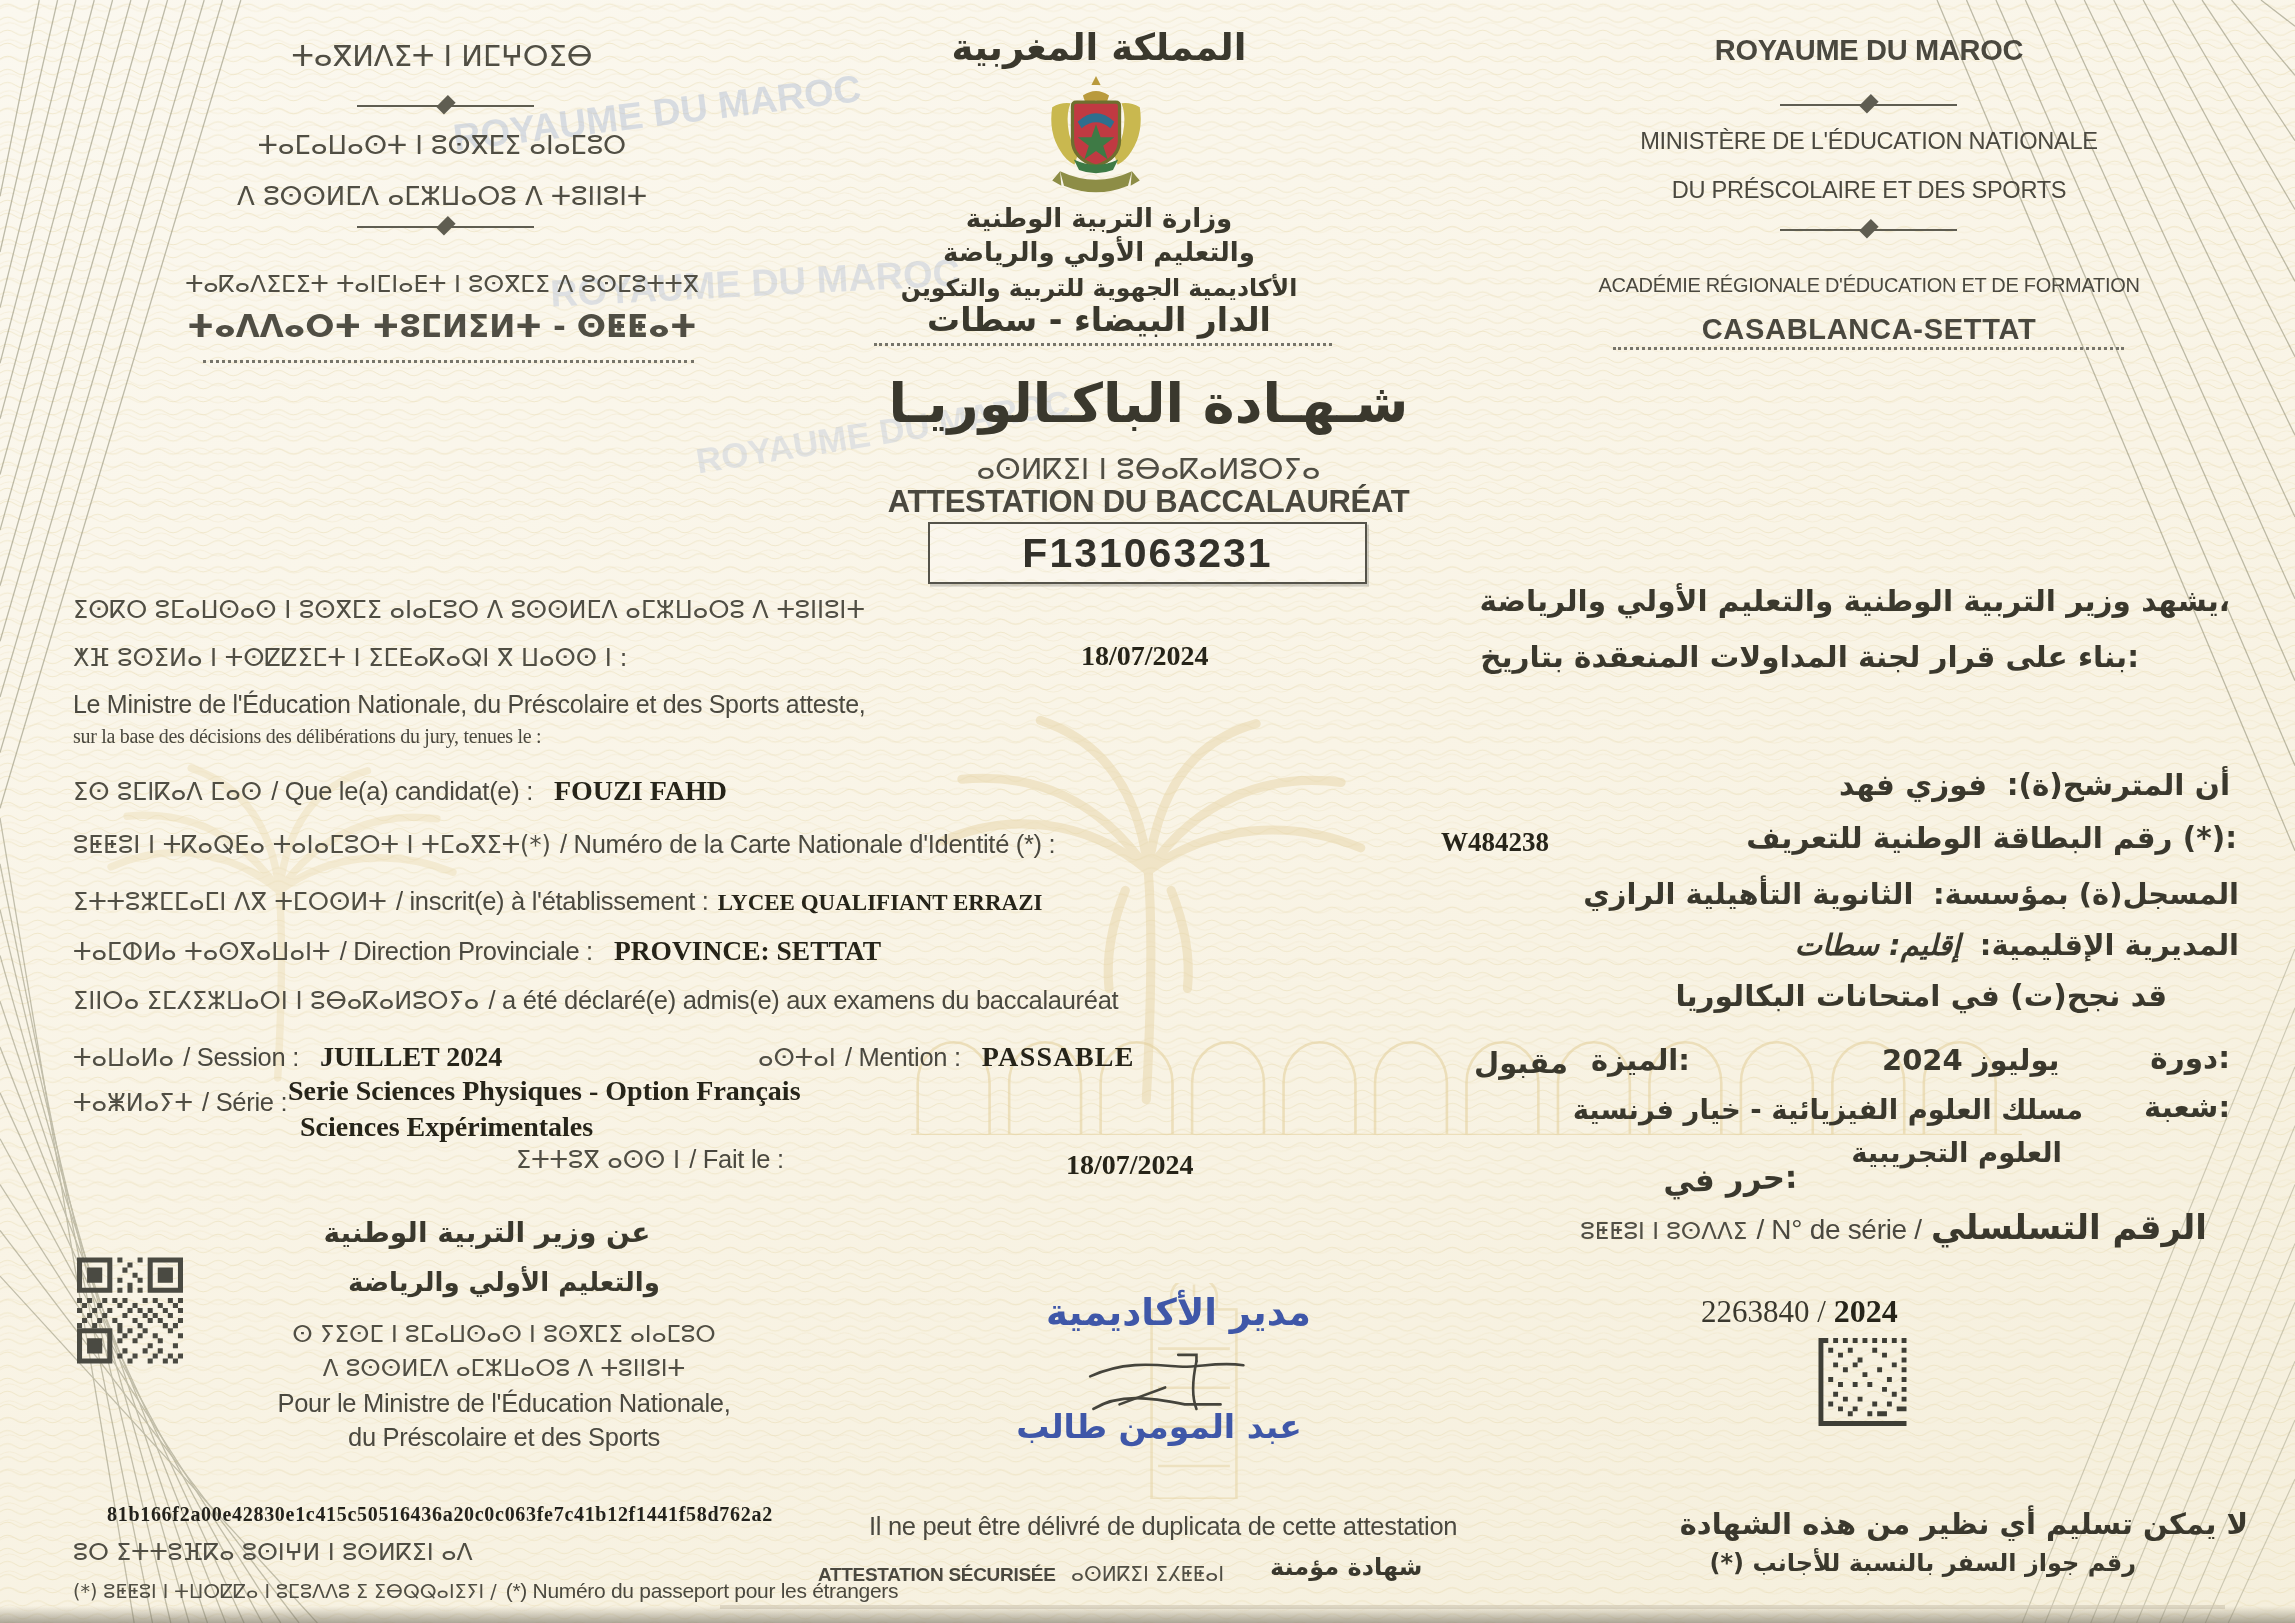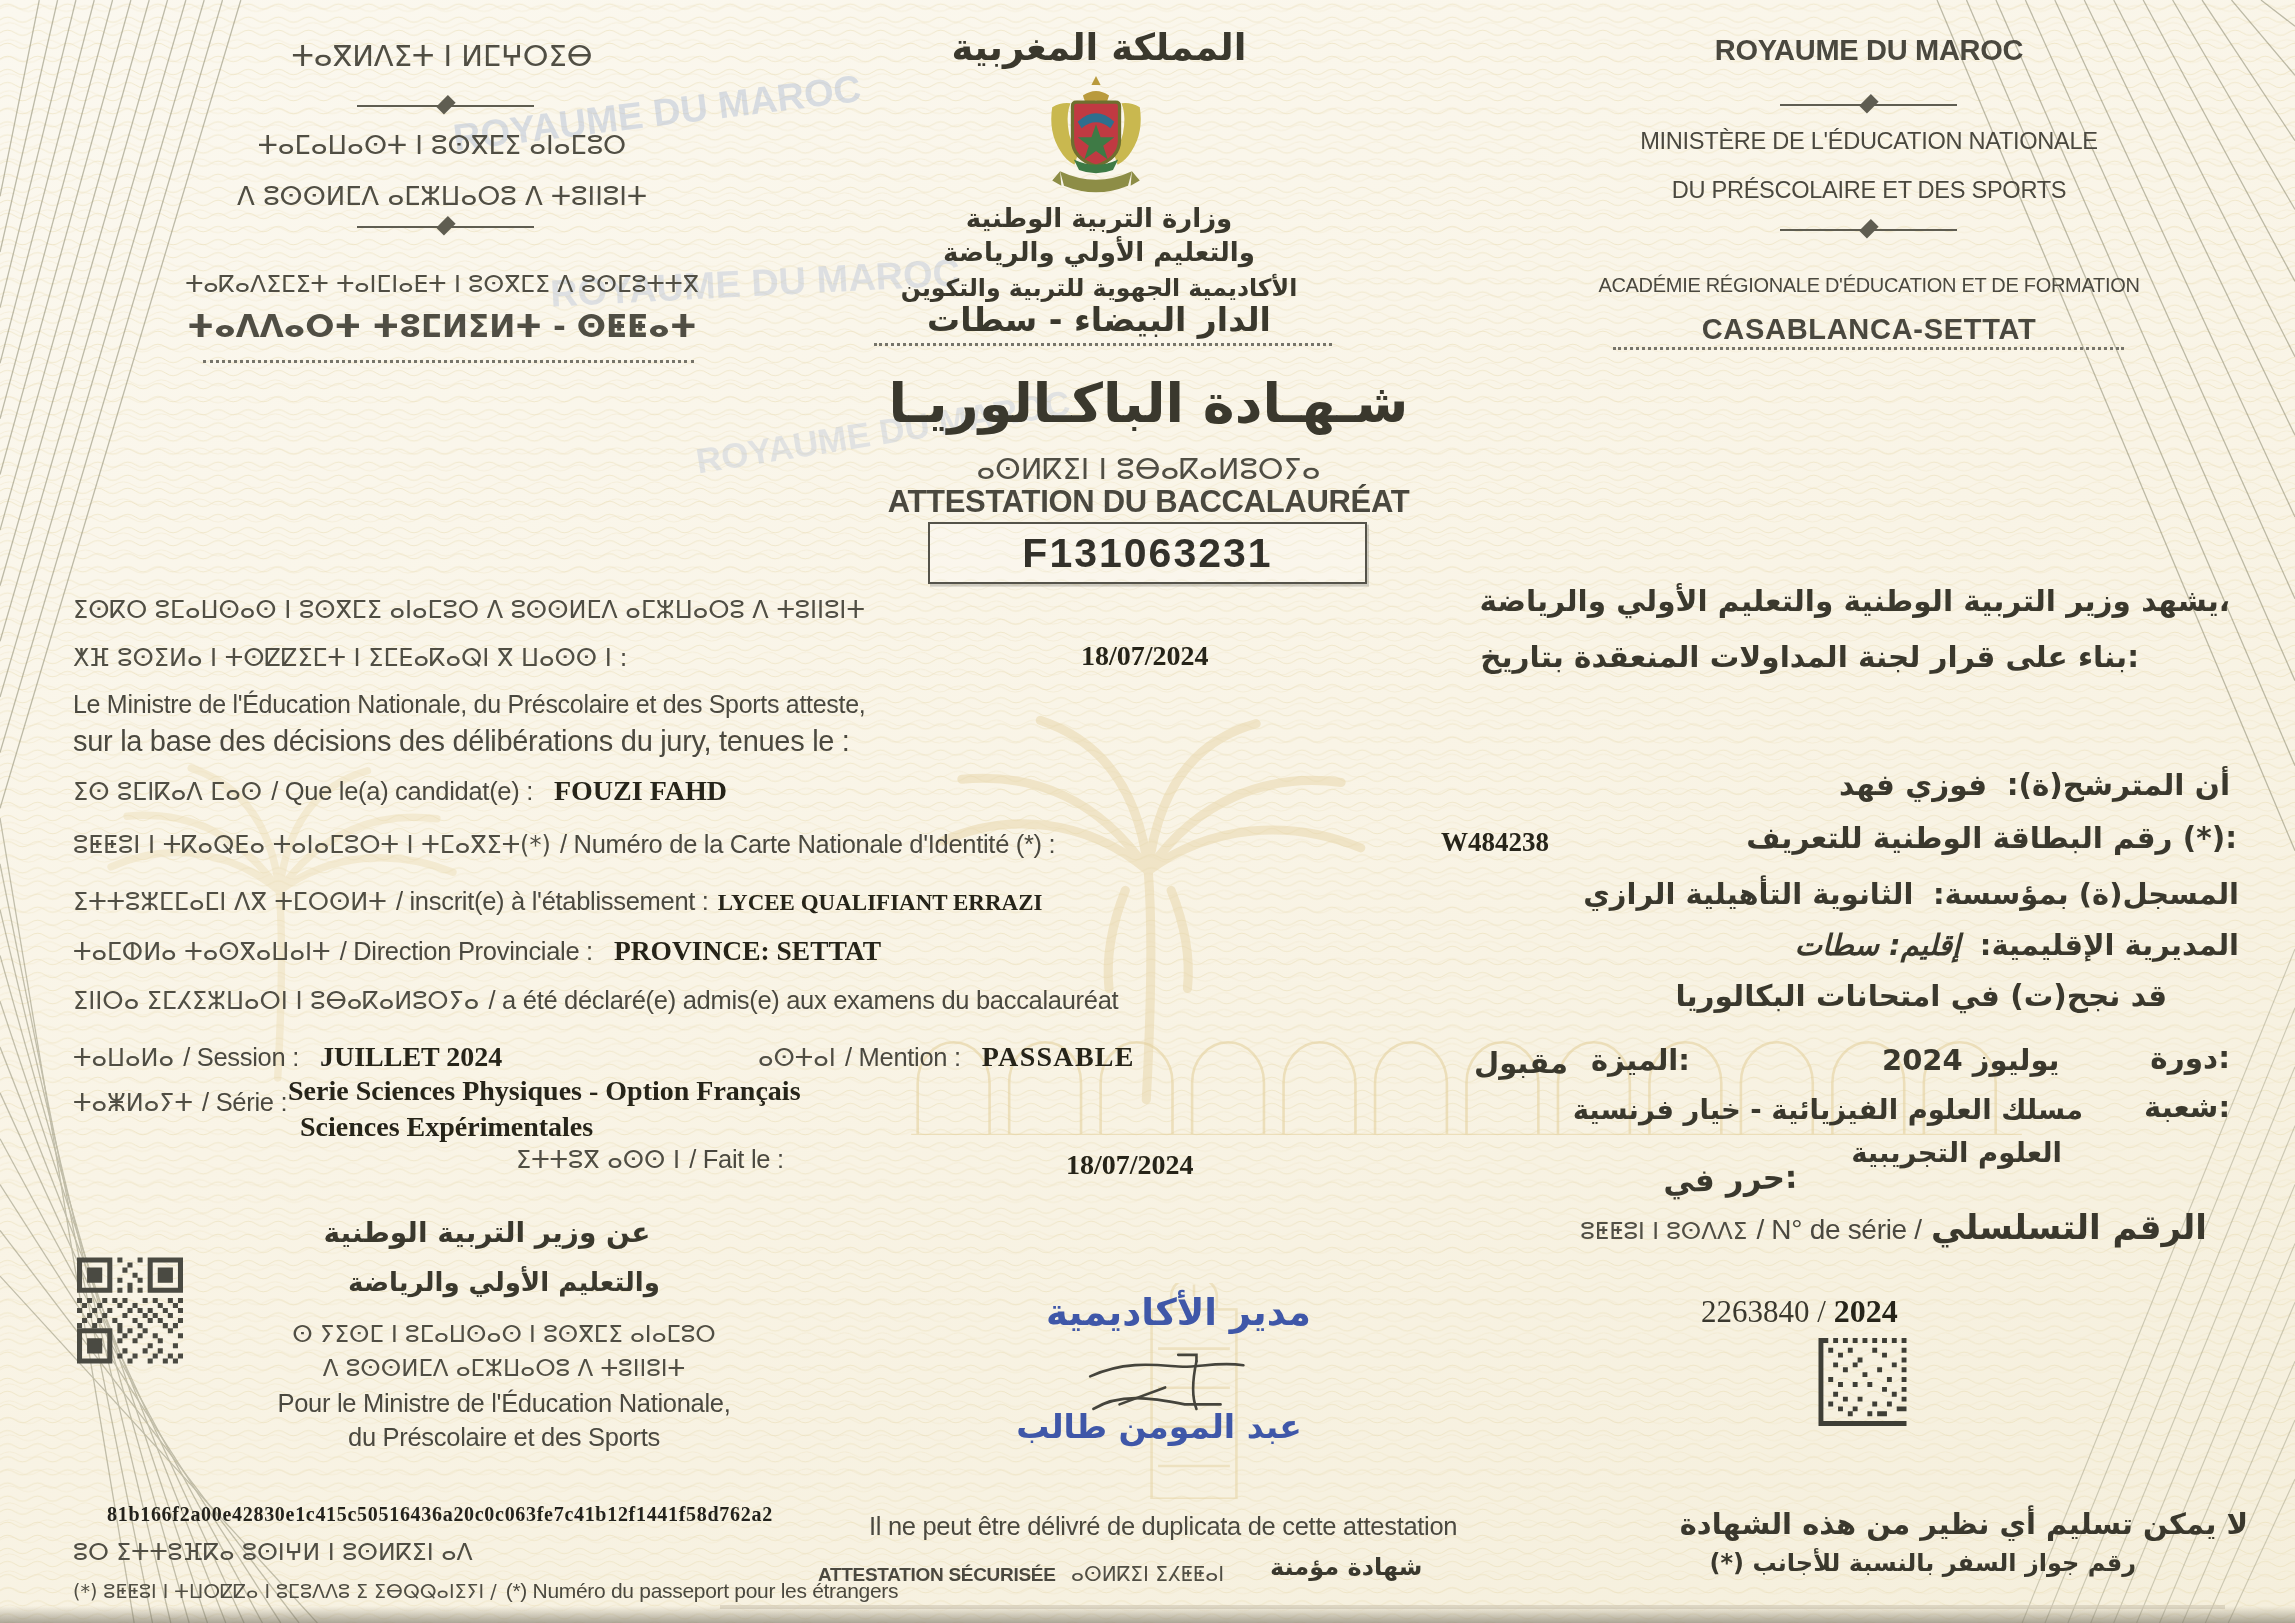--- a/index.html
+++ b/index.html
@@ -215,21 +215,21 @@
   <div class="abs tif center" style="left:831px;top:452px;width:635px;font-size:29px;">ⴰⵙⵍⴽⵉⵏ ⵏ ⵓⴱⴰⴽⴰⵍⵓⵔⵢⴰ</div>
   <div class="abs fr center b" style="left:831px;top:484px;width:635px;font-size:31px;">ATTESTATION DU BACCALAURÉAT</div>
   <div class="abs numbox" style="left:928px;top:522px;width:435px;height:58px;">
     <span class="fr b" style="font-size:41px;letter-spacing:2px;color:#33312a;">F131063231</span>
   </div>
 
   <div class="abs tif" style="left:73px;top:596px;font-size:24px;">ⵉⵙⴽⵔ ⵓⵎⴰⵡⵙⴰⵙ ⵏ ⵓⵙⴳⵎⵉ ⴰⵏⴰⵎⵓⵔ ⴷ ⵓⵙⵙⵍⵎⴷ ⴰⵎⵣⵡⴰⵔⵓ ⴷ ⵜⵓⵏⵏⵓⵏⵜ</div>
   <div class="abs tif" style="left:73px;top:644px;font-size:24px;">ⵅⴼ ⵓⵙⵉⵍⴰ ⵏ ⵜⵙⵇⵇⵉⵎⵜ ⵏ ⵉⵎⴹⴰⴽⴰⵕⵏ ⴳ ⵡⴰⵙⵙ ⵏ :</div>
   <div class="abs serifv" style="left:1081px;top:640px;font-size:28px;">18/07/2024</div>
   <div class="abs fr" style="left:73px;top:690px;font-size:25px;">Le Ministre de l'Éducation Nationale, du Préscolaire et des Sports atteste,</div>
-  <div class="abs fr" style="left:73px;top:725px;font-size:29px;">sur la base des décisions des délibérations du jury, tenues le :</div>
+  <div class="abs fr" style="left:73px;top:725px;font-size:20px;font-family:Liberation Serif, serif;">sur la base des décisions des délibérations du jury, tenues le :</div>
   <div class="abs ar" style="right:65px;top:584px;font-size:29.5px;">يشهد وزير التربية الوطنية والتعليم الأولي والرياضة،</div>
   <div class="abs ar" style="right:156px;top:640px;font-size:29.5px;">بناء على قرار لجنة المداولات المنعقدة بتاريخ:</div>
 
   <div class="abs row" style="left:73px;top:775px;">
     <span class="tif" style="font-size:24px;">ⵉⵙ ⵓⵎⵏⴽⴰⴷ ⵎⴰⵙ</span>
     <span class="fr" style="font-size:25.5px;">/ Que le(a) candidat(e) :</span>
     <span class="serifv val" style="font-size:28px;">FOUZI FAHD</span>
   </div>
   <div class="abs row" style="left:73px;top:830px;">
     <span class="tif" style="font-size:24px;">ⵓⵟⵟⵓⵏ ⵏ ⵜⴽⴰⵕⴹⴰ ⵜⴰⵏⴰⵎⵓⵔⵜ ⵏ ⵜⵎⴰⴳⵉⵜ(*)</span>

